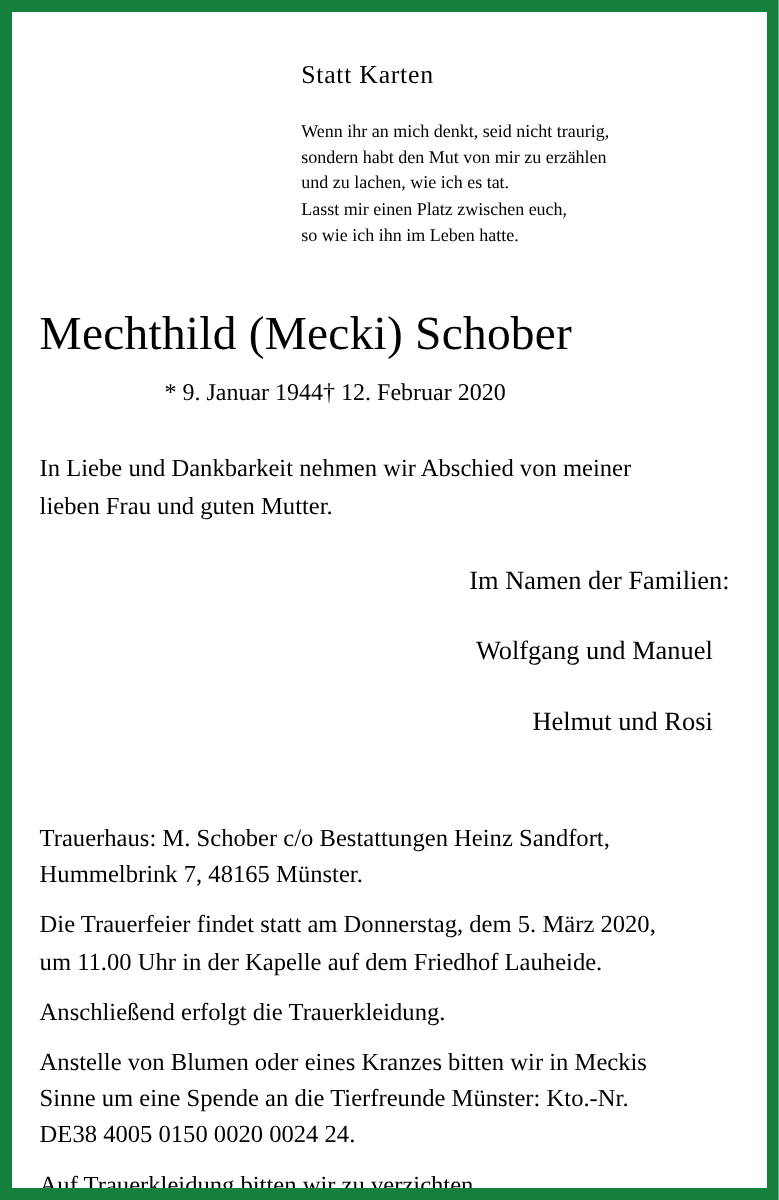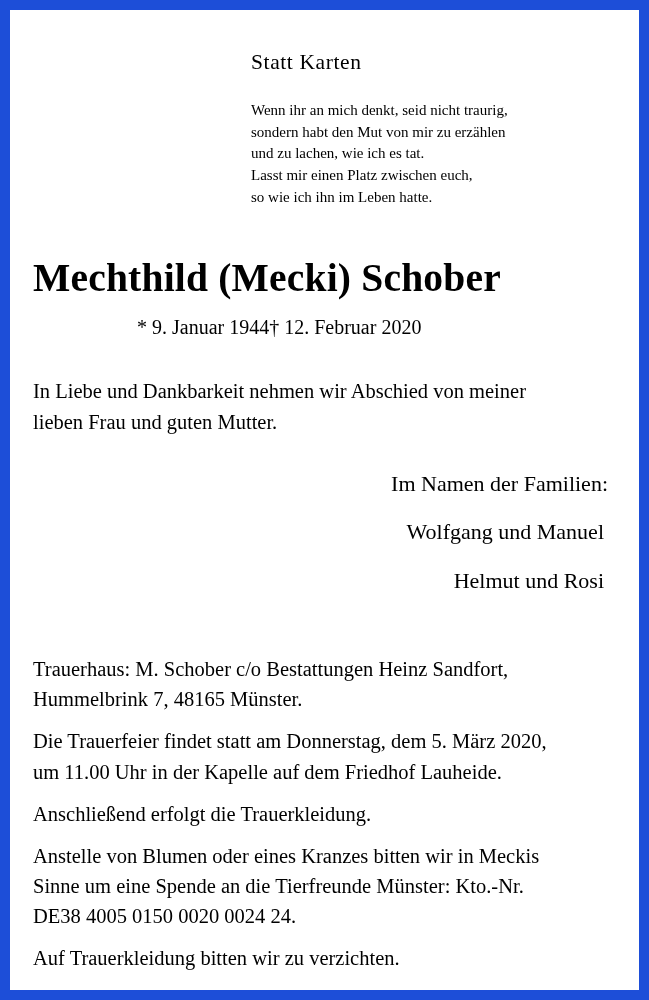--- a/index.html
+++ b/index.html
@@ -11,21 +11,21 @@
   body {
     font-family: "Liberation Serif", "DejaVu Serif", serif;
     color: #000000;
   }
   .notice {
     position: relative;
     width: 649px;
     height: 1000px;
     box-sizing: border-box;
     background: #ffffff;
-    border: 10px solid #1d4ed8;
+    border: 10px solid #15803d;
     overflow: hidden;
   }
   .inner {
     position: relative;
     width: 100%;
     height: 100%;
     box-sizing: border-box;
     background: #ffffff;
     padding: 0 10px 0 23px;
   }
@@ -46,21 +46,21 @@
     font-size: 15px;
     line-height: 1.455;
     white-space: pre-line;
   }
 
   
   .deceased-name {
     margin: 0;
     padding-top: 48px;
     font-size: 39.5px;
-    font-weight: bold;
+    font-weight: normal;
     line-height: 1.1;
     letter-spacing: 0.2px;
     white-space: nowrap;
   }
 
   
   .dates {
     margin: 0;
     padding-top: 15px;
     padding-left: 104px;
@@ -83,21 +83,21 @@
   
   .family-block {
     text-align: right;
     padding-top: 34px;
     padding-right: 21px;
     font-size: 22px;
     line-height: 1.2;
   }
   .family-intro { margin: 0; }
   .family-name {
-    margin: 4px;
+    margin: 14px;
     padding-top: 18px;
   }
 
   
   .details {
     padding-top: 56px;
     font-size: 20.5px;
     line-height: 1.47;
   }
   .details p {

